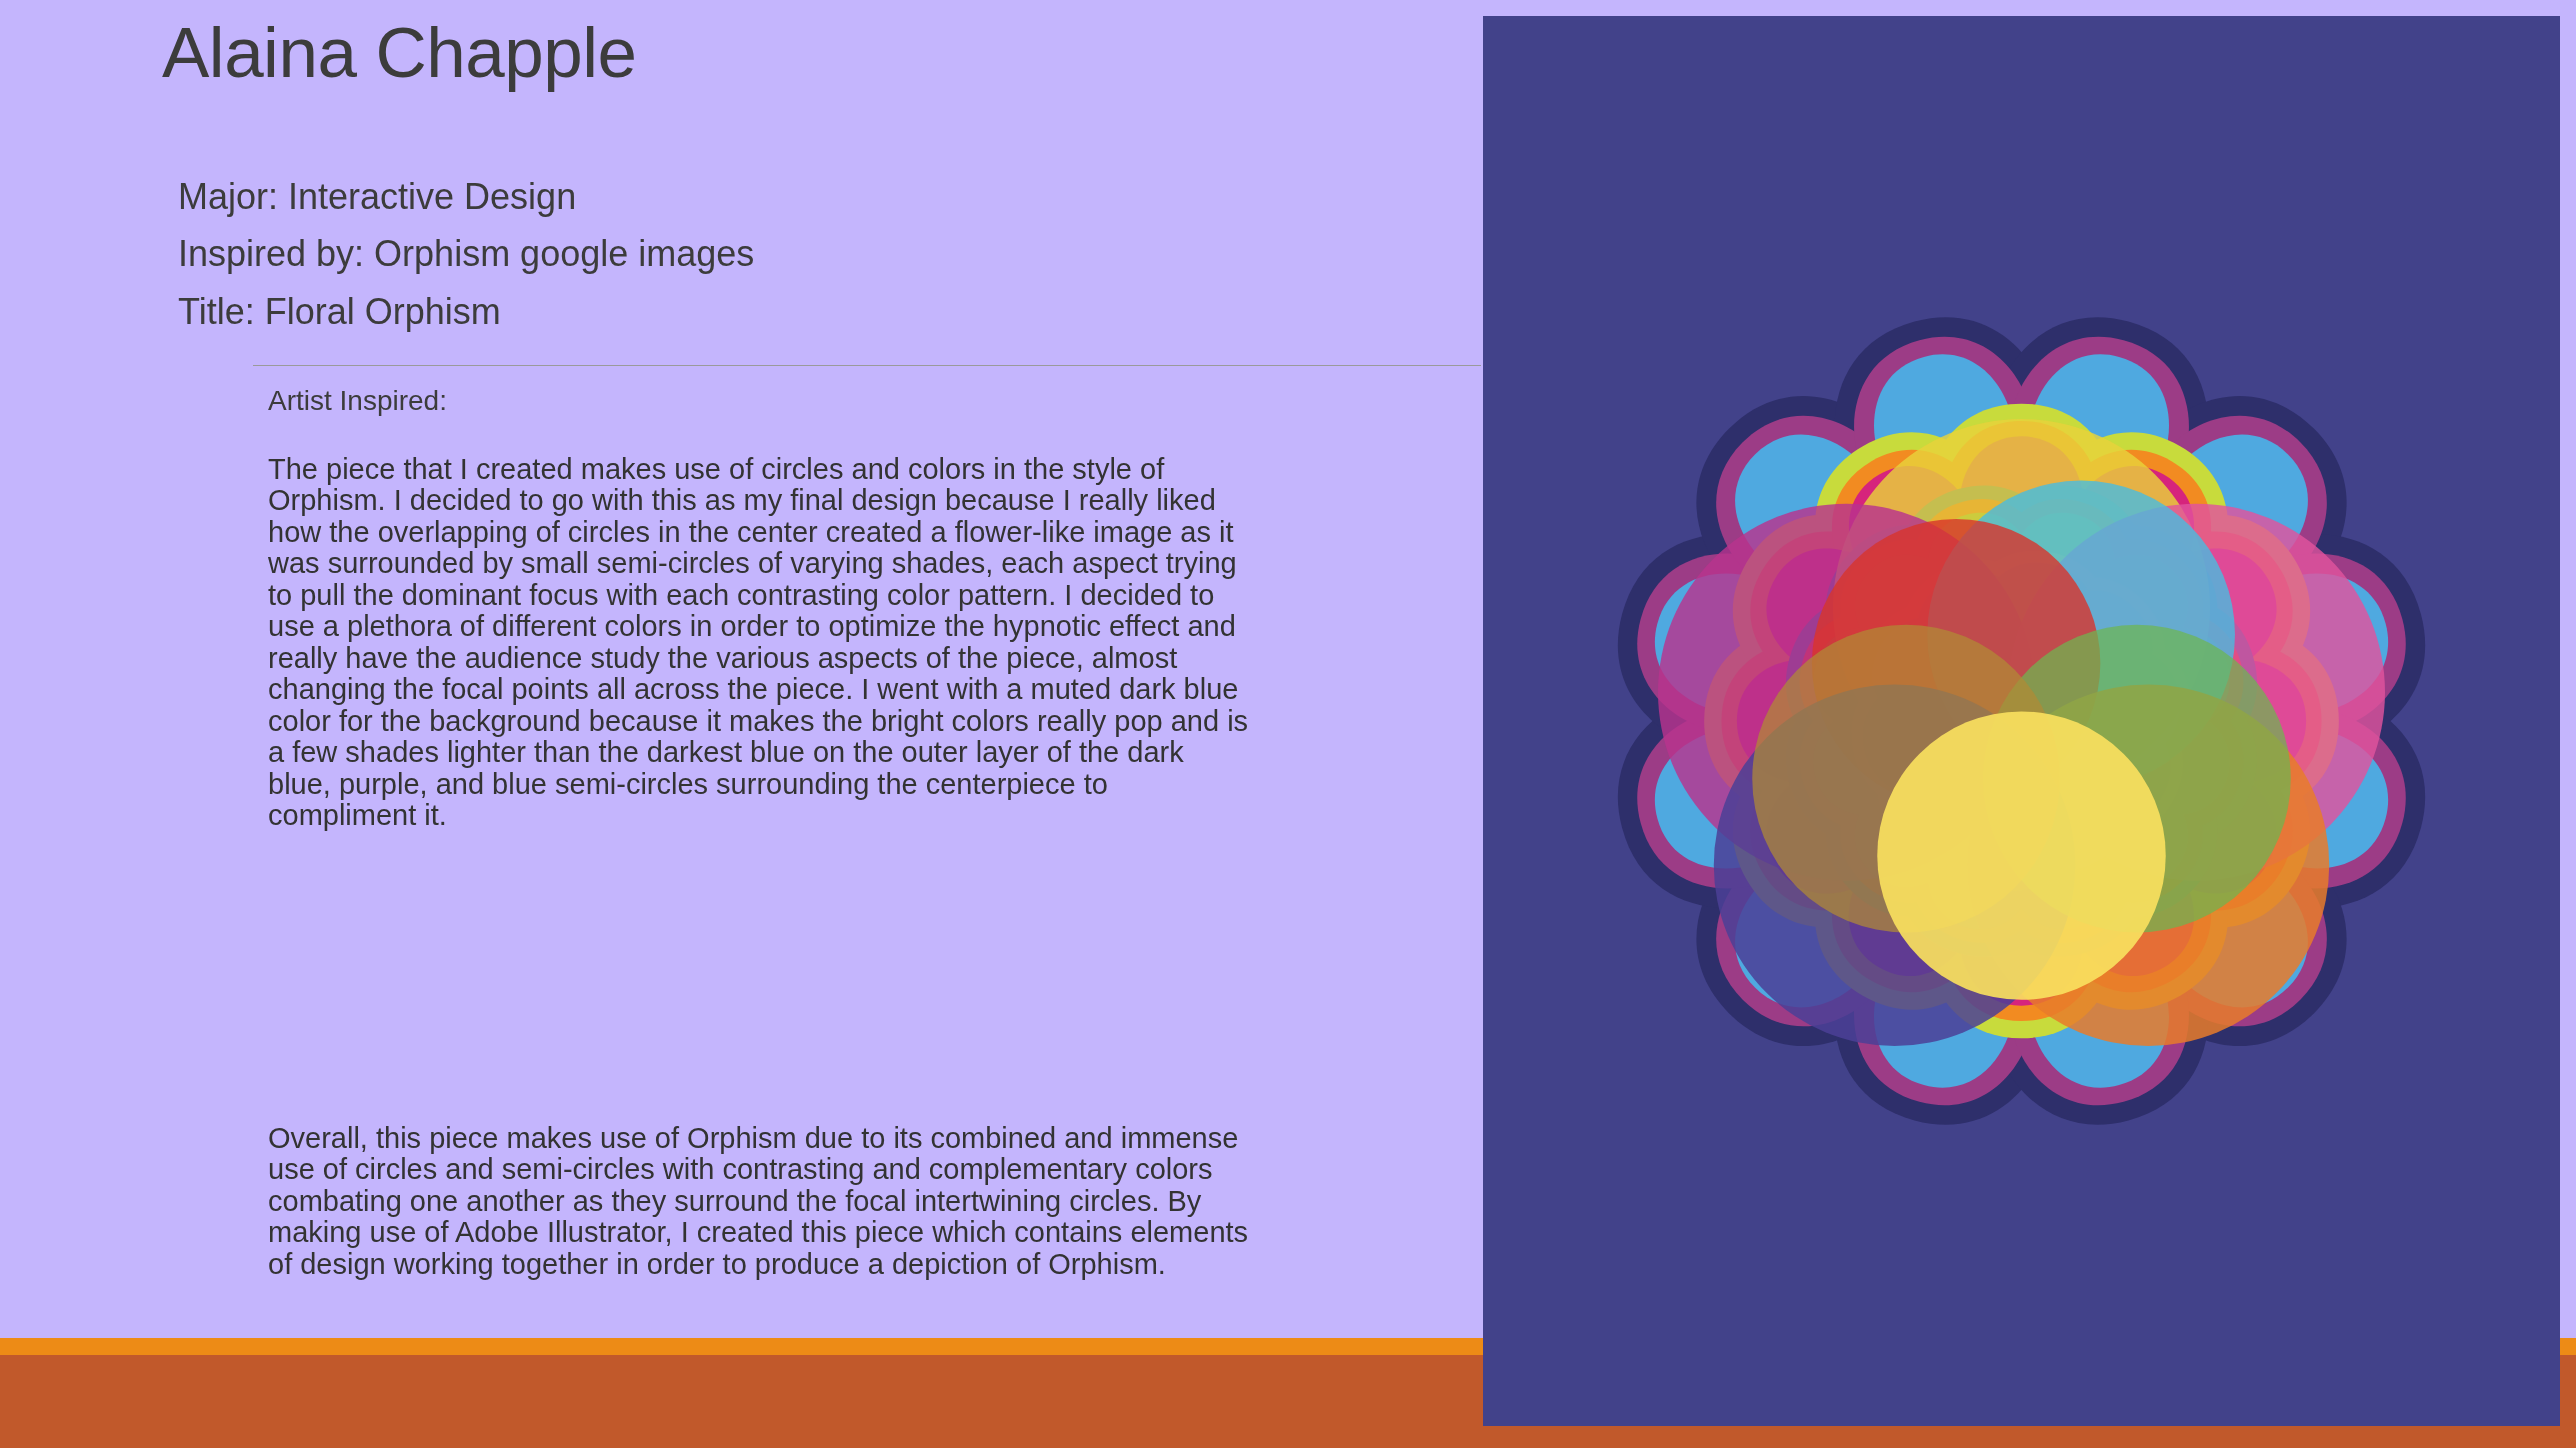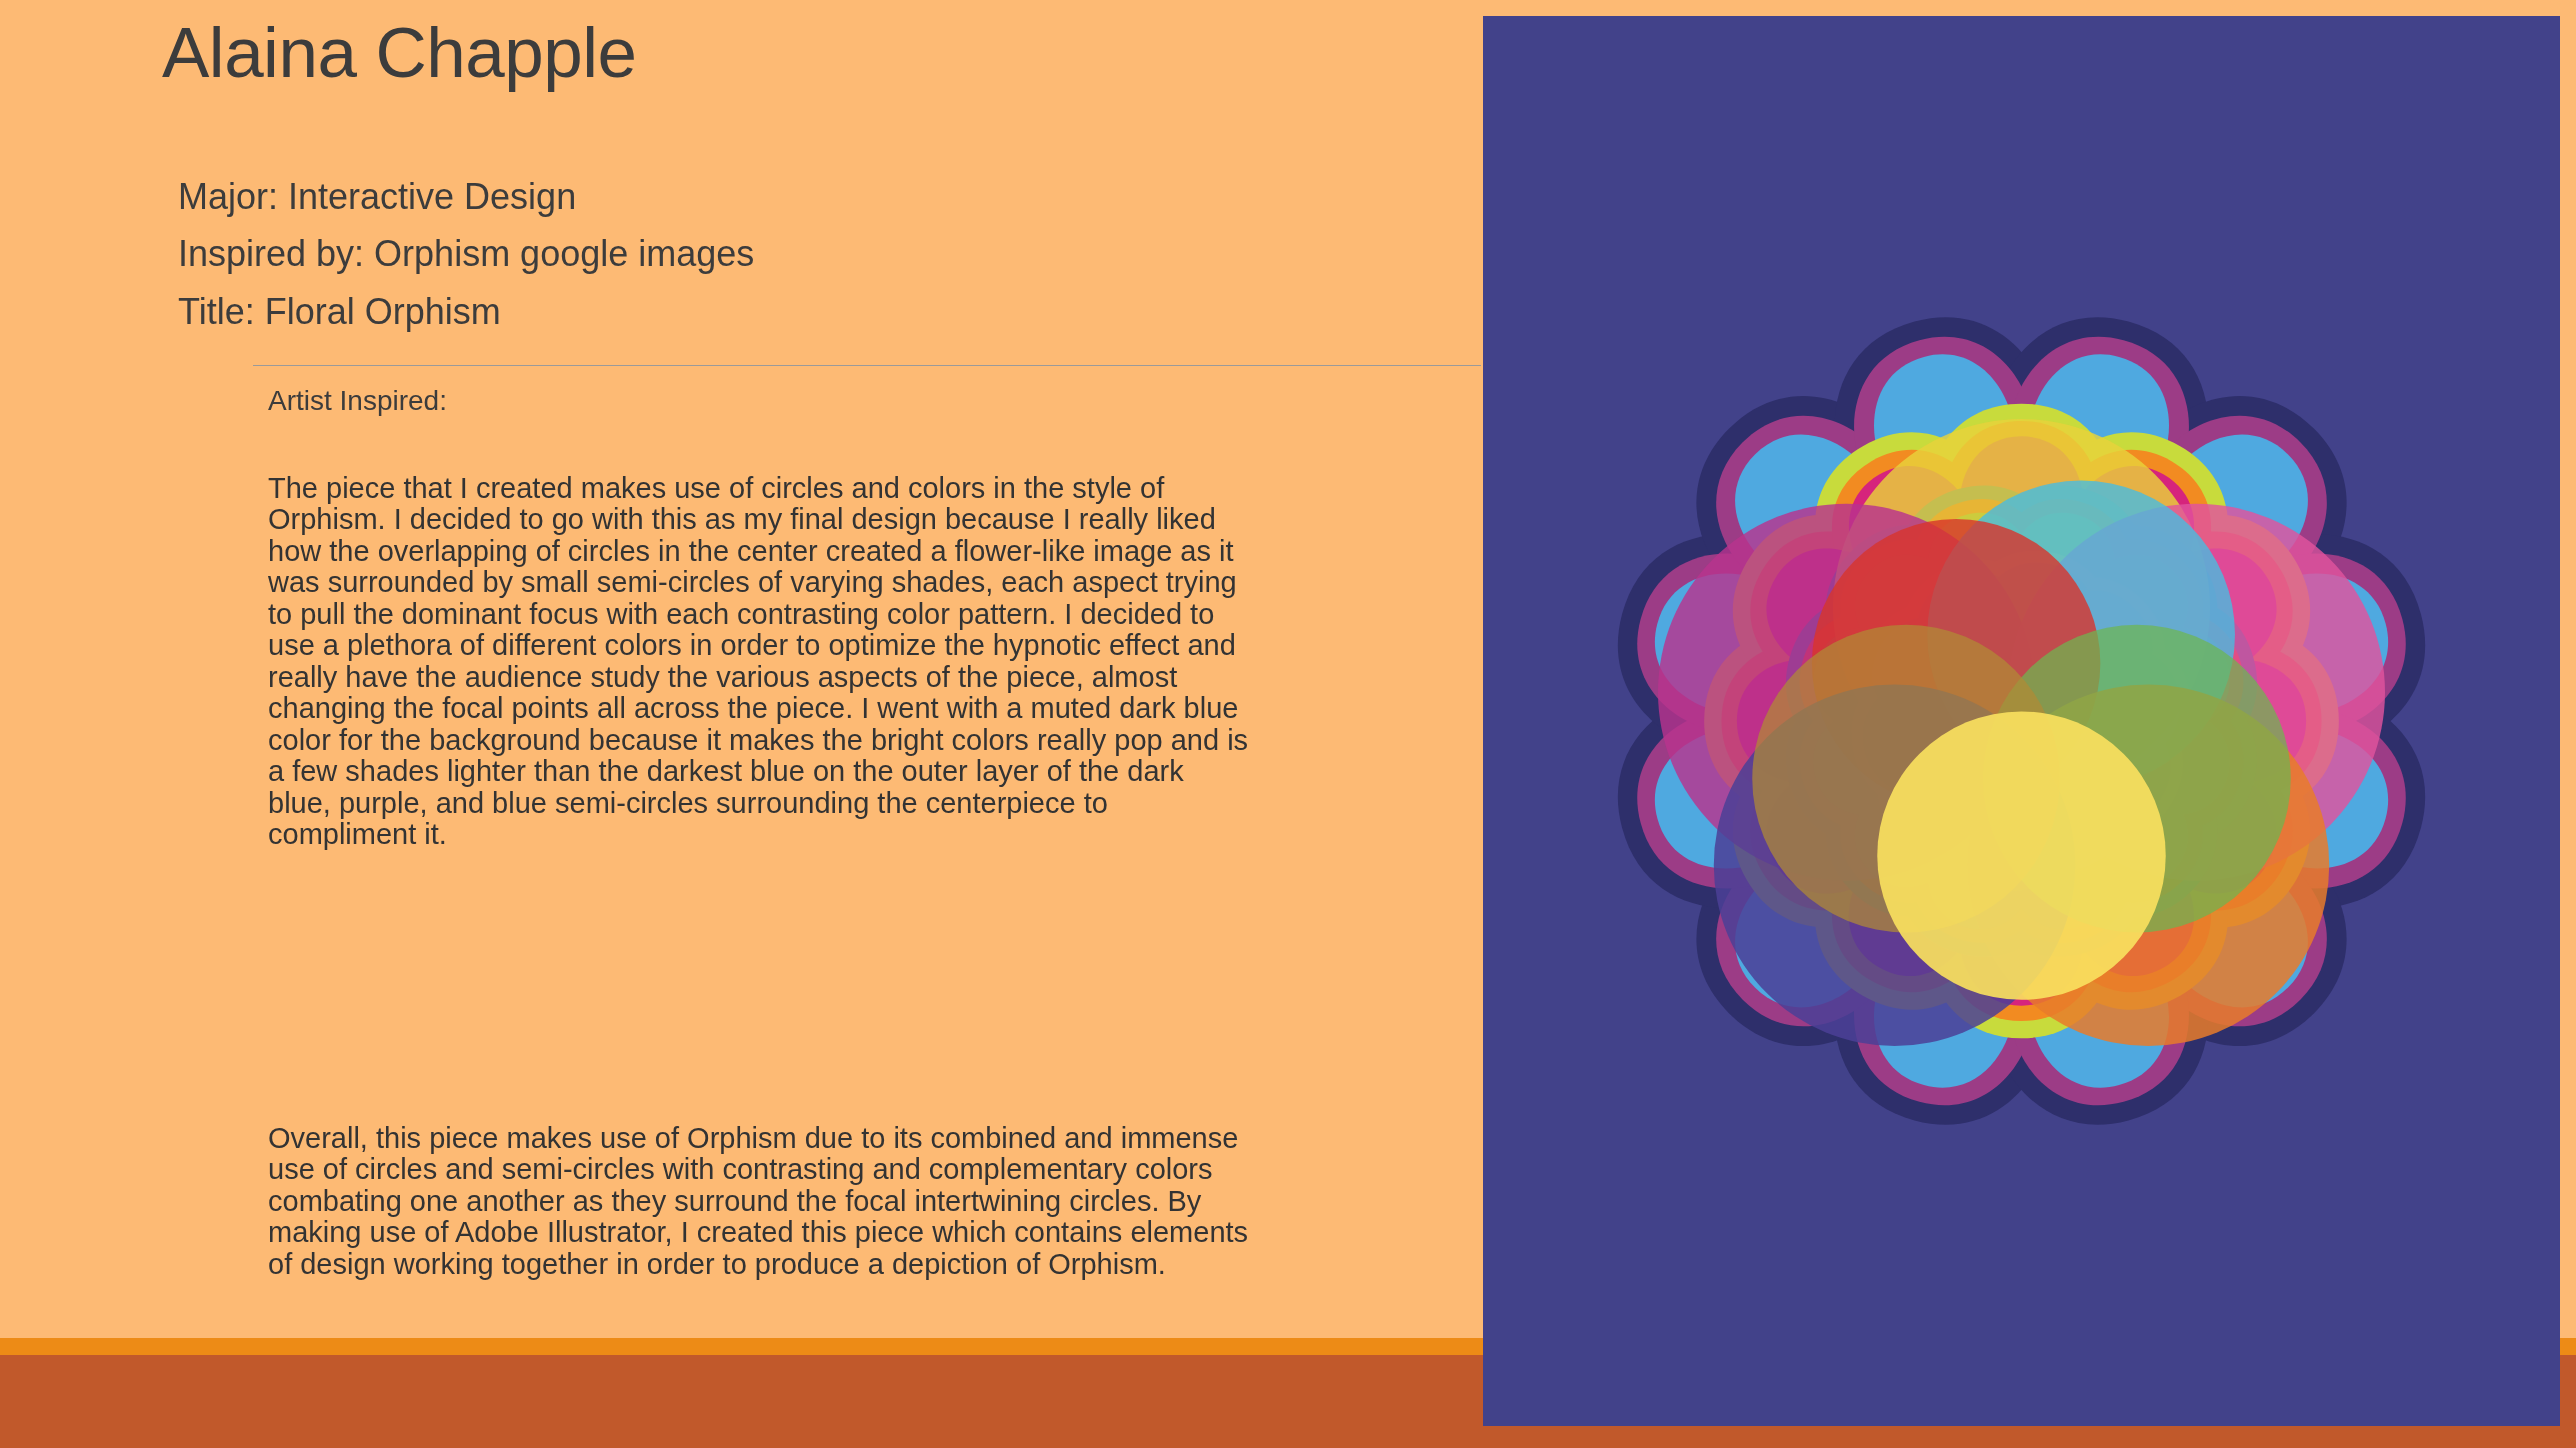--- a/index.html
+++ b/index.html
@@ -13,21 +13,21 @@
     position: relative;
     overflow: hidden;
     font-family: "Liberation Sans", sans-serif;
     -webkit-font-smoothing: antialiased;
   }
 
   
   #slide {
     position: absolute;
     inset: 0;
-    background: #fdba74;
+    background: #c4b5fd;
   }
 
   
   .bar-orange-bright {
     position: absolute;
     left: 0;
     top: 1338px;
     width: 2576px;
     height: 17.4px;
     background: #ED8B16;
@@ -90,21 +90,21 @@
 
   .body-para {
     position: absolute;
     left: 268px;
     width: 985px;
     font-size: 29px;
     line-height: 1.085;
     color: #333333;
     white-space: pre-line;
   }
-  #para-1 { top: 473px; }
+  #para-1 { top: 454px; }
   #para-2 { top: 1079px; margin-top: 44px; }
 
   
   .art-panel {
     position: absolute;
     left: 1483px;
     top: 16.4px;
     width: 1077px;
     height: 1410px;
     background: #42428A;

